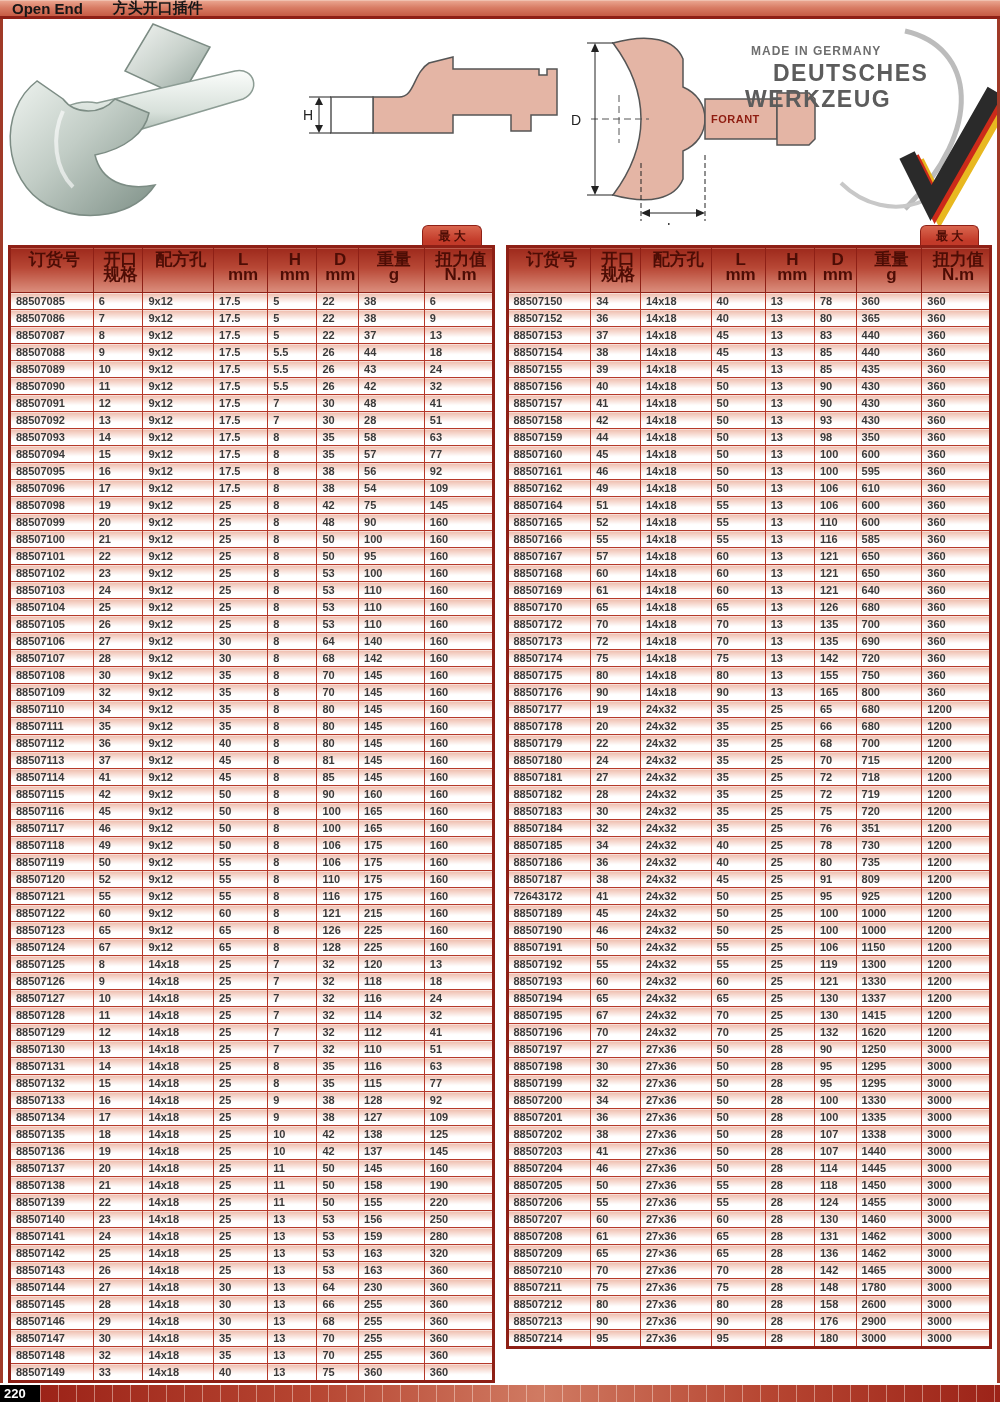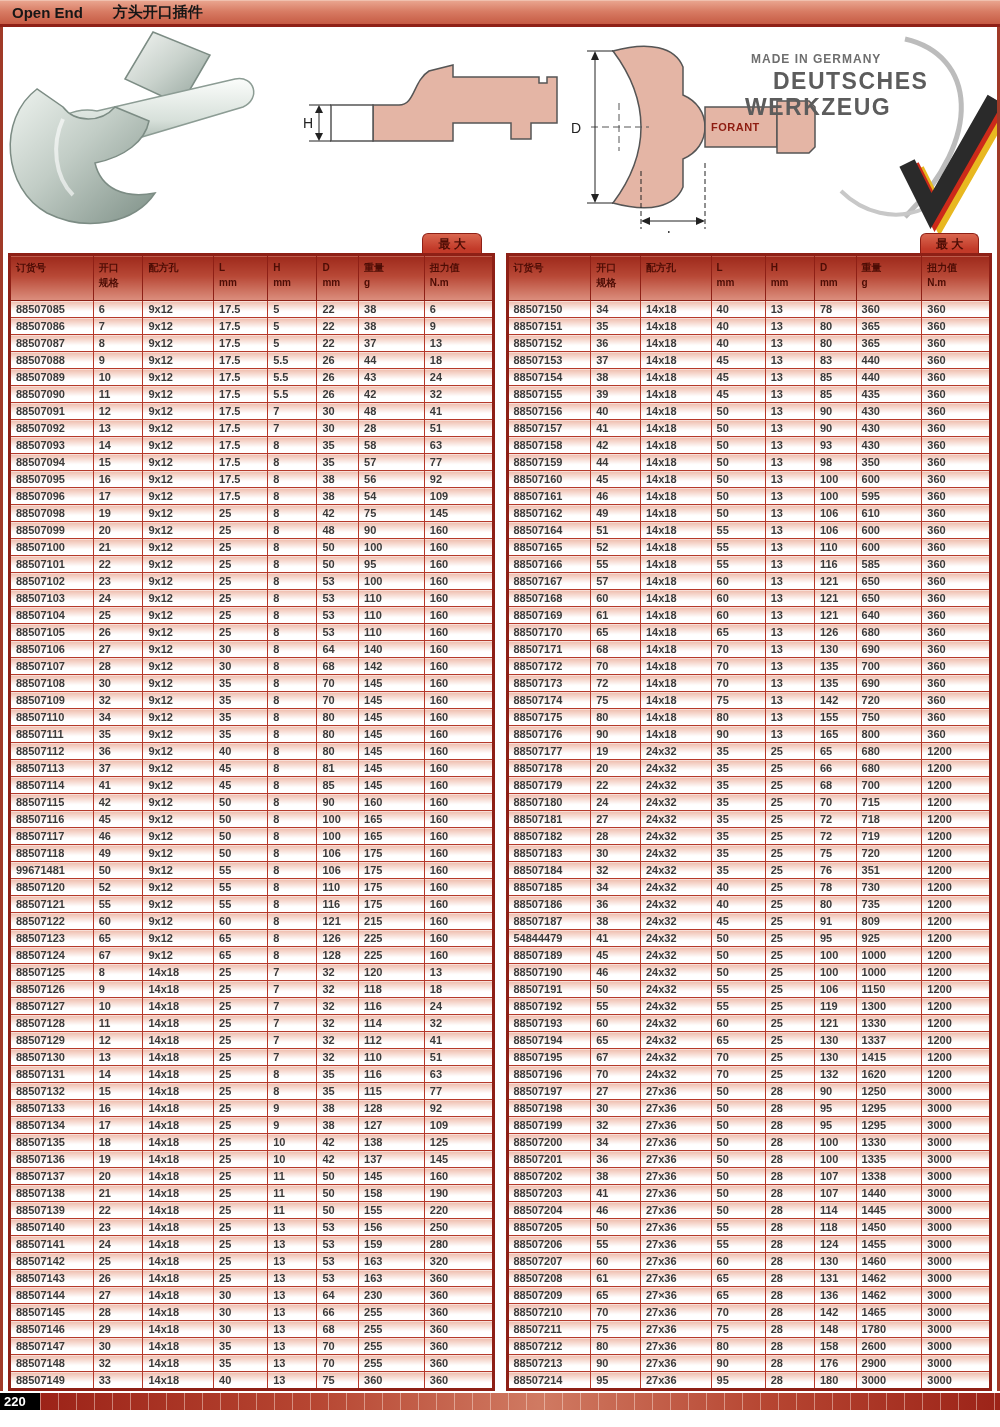--- a/index.html
+++ b/index.html
@@ -3,21 +3,21 @@
 <meta charset="utf-8">
 <style>
   * { margin:0; padding:0; box-sizing:border-box; }
   html,body { width:1000px; }
   body {
     height:1427px; overflow:hidden; background:#fff; position:relative;
     font-family:"Liberation Sans", sans-serif;
   }
   
   .titlebar {
-    height:27px;
+    height:19px;
     background:linear-gradient(180deg,#e9a48e 0%,#d87c64 45%,#c65b44 100%);
     border-top:1px solid #f0c0ae;
     border-bottom:3px solid #8e2016;
     display:flex; align-items:center; gap:30px; padding-left:12px;
   }
   .title-en,.title-zh { font-weight:bold; font-size:15px; color:#161616; }
   
   .frame { border-left:3px solid #a03a28; border-right:3px solid #a03a28; background:#fff; }
   .images { height:206px; position:relative; }
   
@@ -28,23 +28,23 @@
     position:absolute; left:85.2%; width:12.2%; height:20px;
     background:linear-gradient(180deg,#d9664f 0%,#c23a29 80%);
     border:1px solid #8e2016; border-bottom:none; border-radius:6px 6px 0 0;
     color:#4d0d05; font-weight:bold; font-size:12px; text-align:center; line-height:20px;
     white-space:nowrap;
   }
   table { width:100%; border-collapse:collapse; table-layout:fixed; border:3px solid #8e2016; }
   col.c0{width:17.3%} col.c1{width:10.3%} col.c2{width:14.6%} col.c3{width:11.2%}
   col.c4{width:10.2%} col.c5{width:8.6%}  col.c6{width:13.6%} col.c7{width:14.2%}
   th {
-    height:46px; vertical-align:top; text-align:left; padding:4px 0 0 5px;
+    height:46px; vertical-align:top; text-align:center; padding:4px 0 0 5px;
     background:linear-gradient(180deg,#9e2a1c 0%,#b84836 45%,#dc8f7e 100%);
-    color:#4d0d05; font-size:10px; font-weight:bold; line-height:15px;
+    color:#4d0d05; font-size:17px; font-weight:bold; line-height:15px;
     border:1px solid #8e2016; white-space:nowrap; overflow:hidden;
   }
   td {
     height:17px; line-height:16px; padding:0 0 0 5px;
     font-size:11px; font-weight:bold; color:#3a3a3a;
     border:1px solid #b5392a;
     background:linear-gradient(180deg,#efbcac 0%,#ffffff 62%,#ffffff 100%);
     white-space:nowrap; overflow:hidden;
   }
   
@@ -530,21 +530,21 @@
               <td>88507118</td>
               <td>49</td>
               <td>9x12</td>
               <td>50</td>
               <td>8</td>
               <td>106</td>
               <td>175</td>
               <td>160</td>
             </tr>
             <tr>
-              <td>99671481</td>
+              <td>88507119</td>
               <td>50</td>
               <td>9x12</td>
               <td>55</td>
               <td>8</td>
               <td>106</td>
               <td>175</td>
               <td>160</td>
             </tr>
             <tr>
               <td>88507120</td>
@@ -906,40 +906,30 @@
               <td>88507150</td>
               <td>34</td>
               <td>14x18</td>
               <td>40</td>
               <td>13</td>
               <td>78</td>
               <td>360</td>
               <td>360</td>
             </tr>
             <tr>
-              <td>88507151</td>
-              <td>35</td>
+              <td>88507152</td>
+              <td>36</td>
               <td>14x18</td>
               <td>40</td>
               <td>13</td>
               <td>80</td>
               <td>365</td>
               <td>360</td>
             </tr>
             <tr>
-              <td>88507152</td>
-              <td>36</td>
-              <td>14x18</td>
-              <td>40</td>
-              <td>13</td>
-              <td>80</td>
-              <td>365</td>
-              <td>360</td>
-            </tr>
-            <tr>
               <td>88507153</td>
               <td>37</td>
               <td>14x18</td>
               <td>45</td>
               <td>13</td>
               <td>83</td>
               <td>440</td>
               <td>360</td>
             </tr>
             <tr>
@@ -1096,30 +1086,20 @@
               <td>88507170</td>
               <td>65</td>
               <td>14x18</td>
               <td>65</td>
               <td>13</td>
               <td>126</td>
               <td>680</td>
               <td>360</td>
             </tr>
             <tr>
-              <td>88507171</td>
-              <td>68</td>
-              <td>14x18</td>
-              <td>70</td>
-              <td>13</td>
-              <td>130</td>
-              <td>690</td>
-              <td>360</td>
-            </tr>
-            <tr>
               <td>88507172</td>
               <td>70</td>
               <td>14x18</td>
               <td>70</td>
               <td>13</td>
               <td>135</td>
               <td>700</td>
               <td>360</td>
             </tr>
             <tr>
@@ -1266,21 +1246,21 @@
               <td>88507187</td>
               <td>38</td>
               <td>24x32</td>
               <td>45</td>
               <td>25</td>
               <td>91</td>
               <td>809</td>
               <td>1200</td>
             </tr>
             <tr>
-              <td>54844479</td>
+              <td>72643172</td>
               <td>41</td>
               <td>24x32</td>
               <td>50</td>
               <td>25</td>
               <td>95</td>
               <td>925</td>
               <td>1200</td>
             </tr>
             <tr>
               <td>88507189</td>

